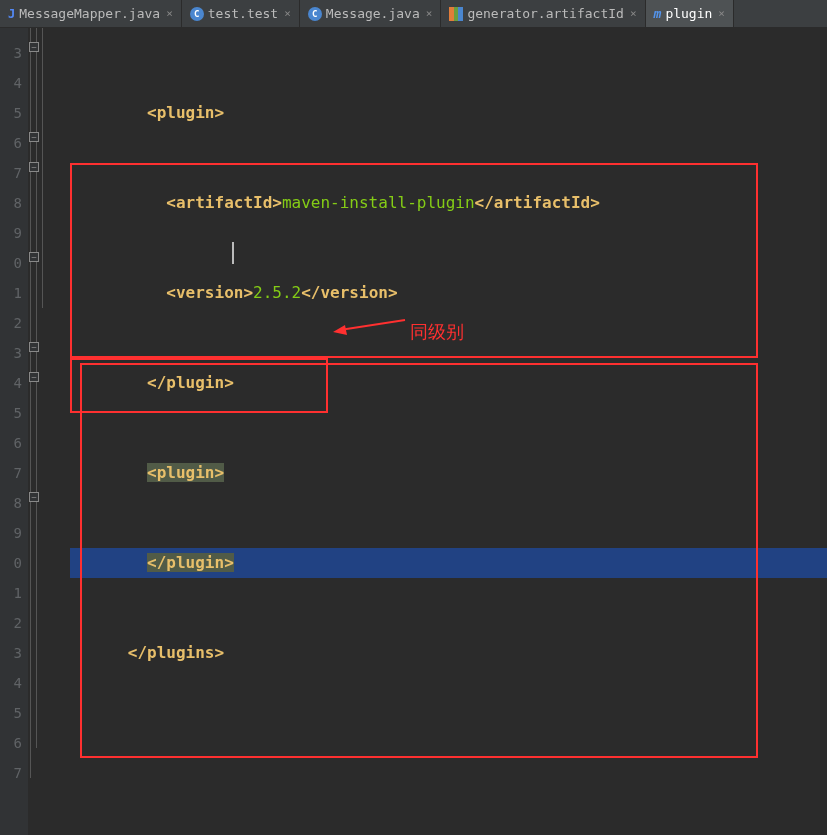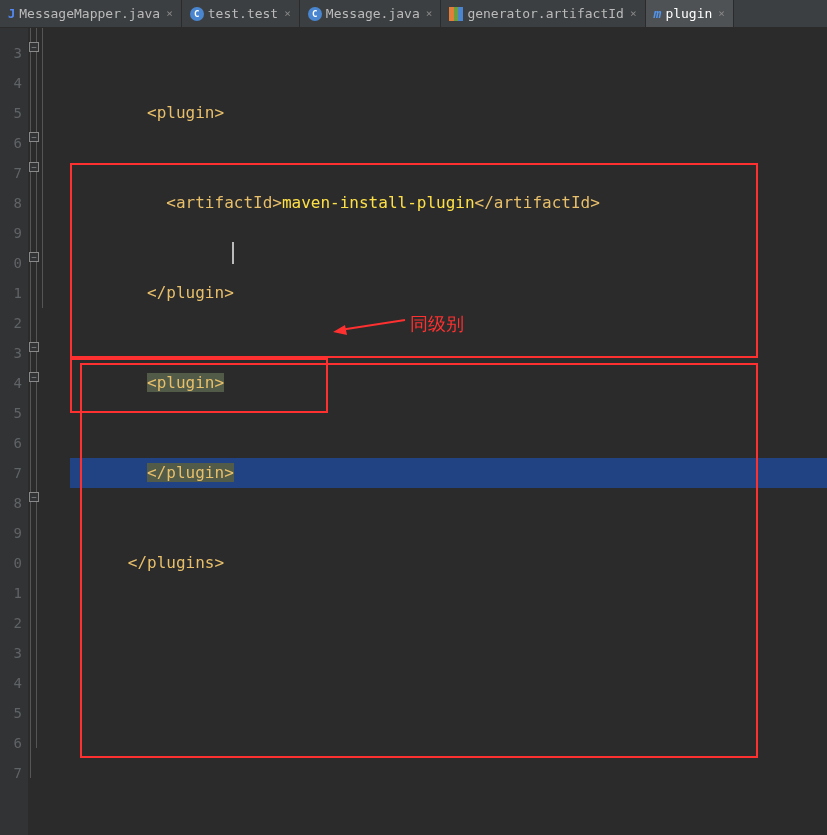--- a/index.html
+++ b/index.html
@@ -78,22 +78,22 @@
 }
 .code {
   flex:1;
   padding-top:10px;
   line-height:30px;
   position:relative;
   white-space:pre;
   color:#a9b7c6;
 }
 .code .row { height:30px; }
-.tg { color:#e8bf6a; }
-.tx { color:#fde047; }
+.tg { color:#e8bf6a;font-weight:bold; }
+.tx { color:#84cc16; }
 .hl { background:#214283; }
 .sel { background:#515b47; }
 .cursor {
   position:absolute;
   width:2px;
   height:22px;
   background:#bbbbbb;
 }
 .box {
   position:absolute;
@@ -181,20 +181,21 @@
     <div class="fold-mark" style="top:134px">−</div>
     <div class="fold-mark" style="top:224px">−</div>
     <div class="fold-mark" style="top:314px">−</div>
     <div class="fold-mark" style="top:344px">−</div>
     <div class="fold-mark" style="top:464px">−</div>
   </div>
 
   <div class="code">
     <div class="row"><span>        </span><span class="tg">&lt;plugin&gt;</span></div>
     <div class="row"><span>          </span><span class="tg">&lt;artifactId&gt;</span><span class="tx">maven-install-plugin</span><span class="tg">&lt;/artifactId&gt;</span></div>
+    <div class="row"><span>          </span><span class="tg">&lt;version&gt;</span><span class="tx">2.5.2</span><span class="tg">&lt;/version&gt;</span></div>
     <div class="row"><span>        </span><span class="tg">&lt;/plugin&gt;</span></div>
     <div class="row"><span>        </span><span class="tg sel">&lt;plugin&gt;</span></div>
     <div class="row hl"><span>        </span><span class="tg sel">&lt;/plugin&gt;</span></div>
     <div class="row"><span>      </span><span class="tg">&lt;/plugins&gt;</span></div>
     
     
     
     
     
     
@@ -208,20 +209,20 @@
     
     
     
 
     <div class="cursor" style="top:214px;left:162px"></div>
   </div>
 
   <div class="box" style="top:135px;left:70px;width:688px;height:195px"></div>
   <div class="box" style="top:330px;left:70px;width:258px;height:55px"></div>
   <div class="box" style="top:335px;left:80px;width:678px;height:395px"></div>
-  <div class="annot" style="top:284px;left:410px">同级别</div>
+  <div class="annot" style="top:292px;left:410px">同级别</div>
   <div class="arrow" style="top:282px;left:330px">
     <svg width="80" height="30">
         <line x1="75" y1="10" x2="10" y2="20" stroke="#ff3030" stroke-width="2"></line>
         <polygon points="3,22 15,15 17,25" fill="#ff3030"></polygon>
       </svg>
   </div>
 </div>
 
 </body></html>

